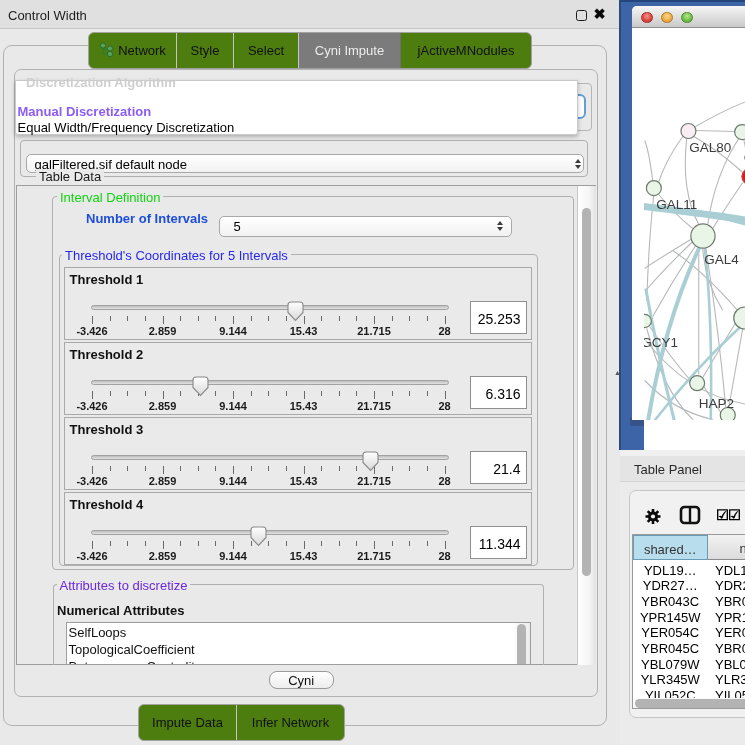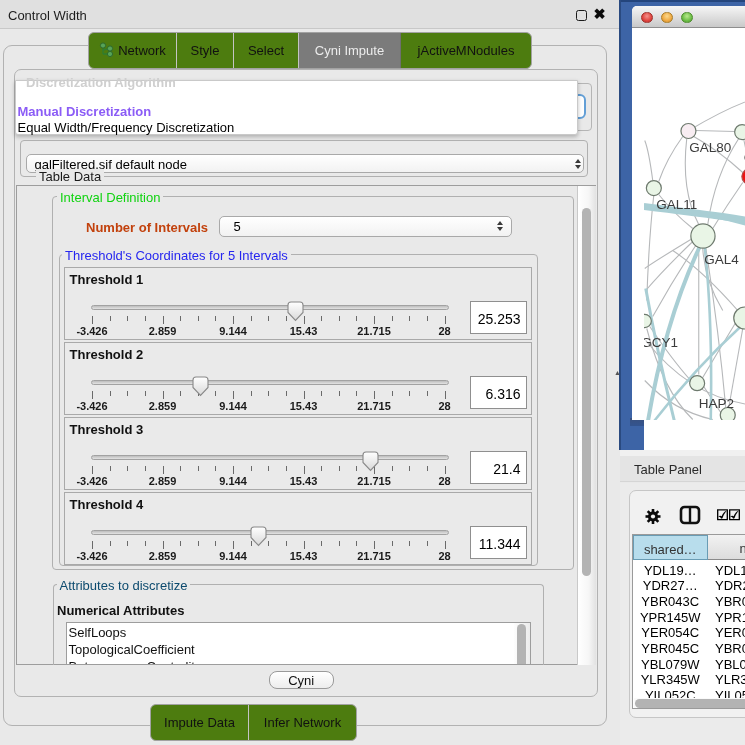--- a/index.html
+++ b/index.html
@@ -14,21 +14,21 @@
 
 #boxA { left:2.5px; top:45px; width:604px; height:681px; border:1px solid #b2b2b2; border-radius:9px; }
 #boxB { left:13.5px; top:68.5px; width:584px; height:628.5px; border:1px solid #b2b2b2; border-radius:7px; }
 
 
 .seg { position:absolute; display:flex; height:37px; border:1px solid #a2a2a2; border-radius:6px; background:#4d7c0f; overflow:hidden; font-size:13px; color:#111; }
 .seg > div { display:flex; align-items:center; justify-content:center; border-right:1px solid #c4c4c4; padding:0; height:100%; }
 .seg > div:last-child { border-right:none; }
 .seg .on { background:#7b7b7b; color:#ececec; border-right-color:#6f6f6f; }
 #toptabs { left:88px; top:31.5px; }
-#bottabs { left:150px; top:703.5px; }
+#bottabs { left:138px; top:703.5px; }
 
 
 #dgroup { left:16px; top:83px; width:576px; height:48px; border:1px solid #b5b5b5; border-radius:4px; }
 #algocombo { left:560px; top:94px; width:26px; height:25px; border:2.5px solid #639fd6; border-radius:6px; background:#fff; }
 #popup { left:15px; top:80px; width:563px; height:54.5px; background:#fff; border:1px solid #c9c9c9; border-radius:0 0 3px 3px; box-shadow:0 2px 4px rgba(0,0,0,0.25); }
 #popup .hint { position:absolute; left:0; right:0; top:7px; text-align:center; color:#b9b9b9; font-size:13px; }
 #popup .it1 { position:absolute; left:1.5px; top:23px; font-size:13px; font-weight:bold; color:#8b5cf6; }
 #popup .it2 { position:absolute; left:1.5px; top:38.5px; font-size:13px; color:#000; }
 #ghost { left:26px; top:75px; font-size:13px; font-weight:bold; color:#cfcfcf; z-index:30; }
 
@@ -47,37 +47,37 @@
 .steppers .d { width:0; height:0; border-left:3.5px solid transparent; border-right:3.5px solid transparent; border-top:4.5px solid #3a3a3a; }
 
 
 #spane { left:15.5px; top:185px; width:580px; height:480px; border:1px solid #9d9d9d; }
 #sbtrack { left:576.5px; top:185.5px; width:19px; height:479px; background:linear-gradient(90deg,#ffffff,#f6f6f6 60%,#e2e2e2); border-left:1px solid #c9c9c9; }
 #sbthumb { left:581.5px; top:208px; width:9px; height:368px; background:#b3b3b3; border-radius:4.5px; }
 
 
 #idgroup { left:52px; top:196px; width:521.5px; height:374px; }
 #idtitle { left:57px; top:189.5px; color:#10d310; }
-#nilabel { left:86px; top:220px; font-size:13px; font-weight:bold; color:#c2410c; }
+#nilabel { left:86px; top:211px; font-size:13px; font-weight:bold; color:#1d4ed8; }
 #tcgroup { left:59px; top:254px; width:478.5px; height:312px; }
 #tctitle { left:62px; top:247.5px; color:#2626f0; }
 
 
 .trow { position:absolute; left:64px; width:467.5px; height:73.5px; border:1px solid #a9a9a9; background:#eaeaea; }
 .trowtitle { position:absolute; left:4.5px; top:4.5px; font-size:13px; font-weight:bold; color:#111; }
 .track { position:absolute; left:26px; top:37px; width:358px; height:5px; border:1px solid #a2a2a2; border-radius:3px; background:linear-gradient(#bdbdbd,#e3e3e3); }
 .tick { position:absolute; top:48.5px; width:1px; height:5px; background:#6a6a6a; }
 .tickM { position:absolute; top:48.5px; width:1px; height:7.5px; background:#6a6a6a; }
 .ticklab { position:absolute; top:57px; width:60px; text-align:center; font-size:11px; font-weight:bold; color:#1a1a1a; }
 .thumb { position:absolute; top:33px; }
 .valbox { position:absolute; left:404.5px; top:33px; width:57px; height:33.5px; background:#fff; border:1.5px solid #8f8f8f; font-size:14px; color:#000; text-align:right; padding:9px 5px 0 0; }
 
 
 #atgroup { left:53px; top:584px; width:490.5px; height:81px; border-bottom:none; border-radius:4px 4px 0 0; }
-#attitle { left:56.5px; top:577.5px; color:#0c4a6e; }
+#attitle { left:56.5px; top:577.5px; color:#6d28d9; }
 #nalabel { left:57px; top:602.5px; font-size:13px; font-weight:bold; color:#111; }
 #attlist { left:65.5px; top:621.5px; width:465px; height:43.5px; background:#fff; border:1px solid #9d9d9d; overflow:hidden; }
 #attlist .li { position:absolute; left:2px; font-size:13px; color:#111; }
 #alsbtrack { position:absolute; right:0; top:0; width:16px; height:100%; background:linear-gradient(90deg,#fdfdfd,#ececec); }
 #alsbthumb { position:absolute; right:3.5px; top:1px; width:9px; height:60px; background:#b3b3b3; border-radius:4.5px; }
 
 
 #applybtn { left:268.5px; top:671px; width:65.5px; height:17.5px; background:linear-gradient(#ffffff,#ededed); border:1px solid #9a9a9a; border-radius:8px; font-size:13px; color:#111; text-align:center; padding-top:0.5px; }
 
 

